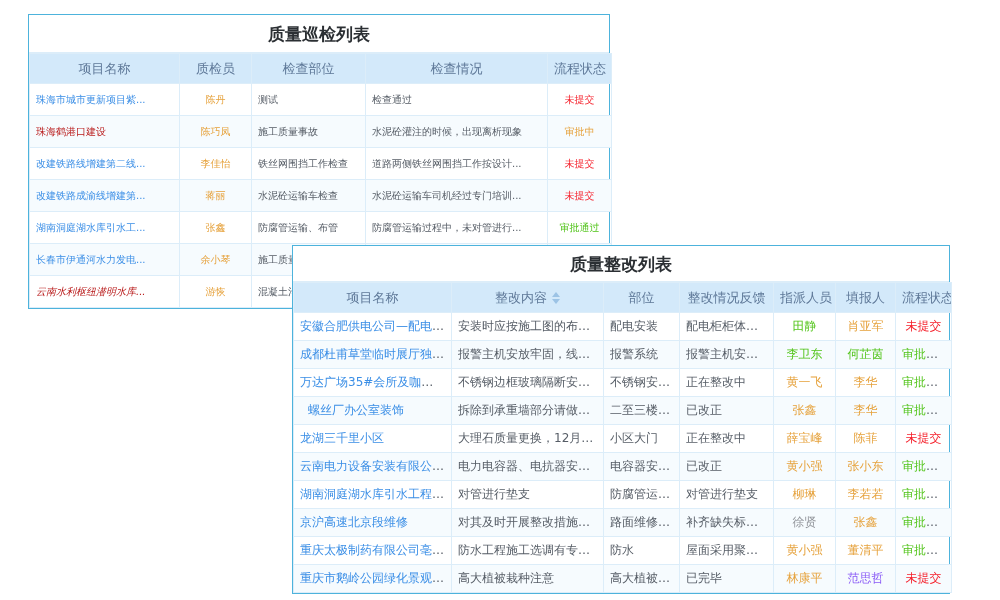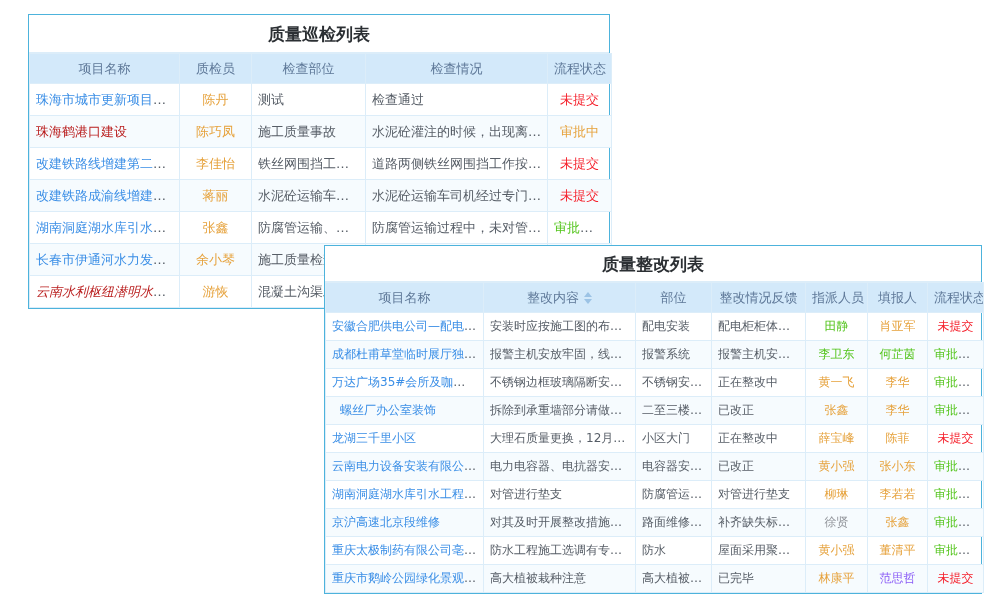--- a/index.html
+++ b/index.html
@@ -9,21 +9,21 @@
     background:#ffffff;
     overflow:hidden;
     font-family:"DejaVu Sans","Liberation Sans",sans-serif;
   }
   .panel {
     position:absolute;
     background:#ffffff;
     border:1px solid var(--panel-border,#4db3dc);
   }
   .panel-inspection { left:28px; top:14px; width:582px; z-index:1; }
-  .panel-rectify   { left:324px; top:245px; width:658px; z-index:2; }
+  .panel-rectify   { left:292px; top:245px; width:658px; z-index:2; }
 
   .panel-title {
     height:38px; line-height:38px;
     text-align:center;
     font-size:17px; font-weight:bold; color:#2b2f33;
     border-bottom:1px solid var(--grid-line,#d8ecf9);
     background:#ffffff;
   }
   .panel-rectify .panel-title { height:36px; line-height:36px; }
 
@@ -44,21 +44,21 @@
     text-align:center;
     white-space:nowrap; overflow:hidden;
   }
   td {
     padding:0 6px;
     border:1px solid var(--grid-line,#e6f2fb);
     white-space:nowrap;
     overflow:hidden;
     text-overflow:ellipsis;
   }
-  .panel-inspection td { height:32px; font-size:13px; }
+  .panel-inspection td { height:32px; font-size:10px; }
   .panel-rectify   td { height:28px; font-size:12px; }
   tbody tr:nth-child(even) { background:#f6fbfe; }
 
   .col-link, .col-text { text-align:left; }
   .col-person, .col-status { text-align:center; }
 
   .cell-link { cursor:pointer; }
   .cell-status { }
 
   .sort-icon {

